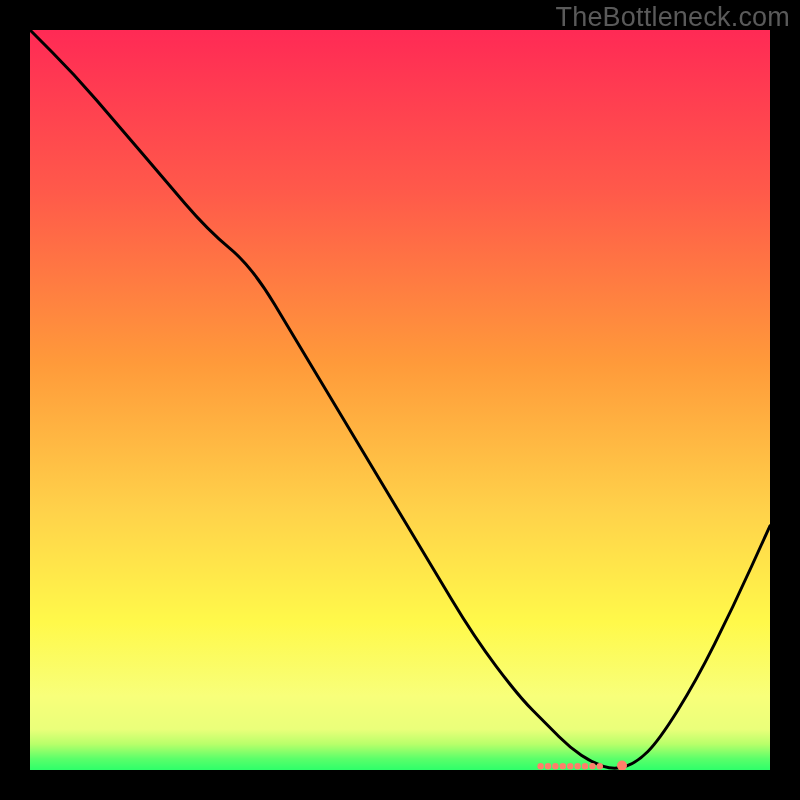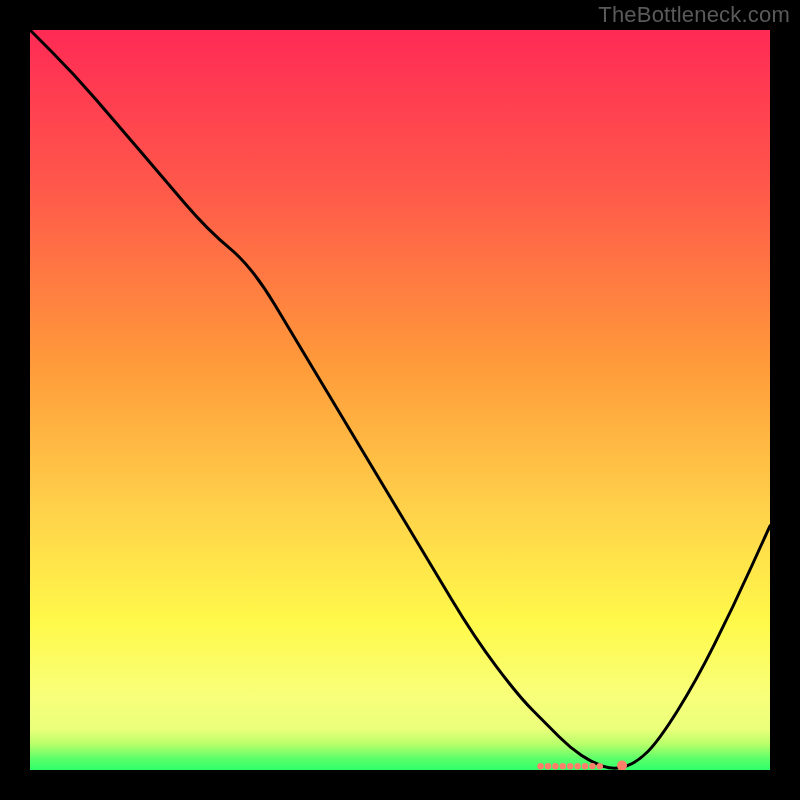--- a/index.html
+++ b/index.html
@@ -15,21 +15,21 @@
     position: relative;
     width: 800px;
     height: 800px;
     background: #000000;
   }
   .watermark {
     position: absolute;
     top: 2px;
     right: 10px;
     color: #5a5a5a;
-    font-size: 22px;
+    font-size: 27px;
     font-weight: 500;
     letter-spacing: 0.2px;
     font-family: Arial, Helvetica, sans-serif;
     user-select: none;
   }
   .plot {
     position: absolute;
     left: 30px;
     top: 30px;
     width: 740px;

